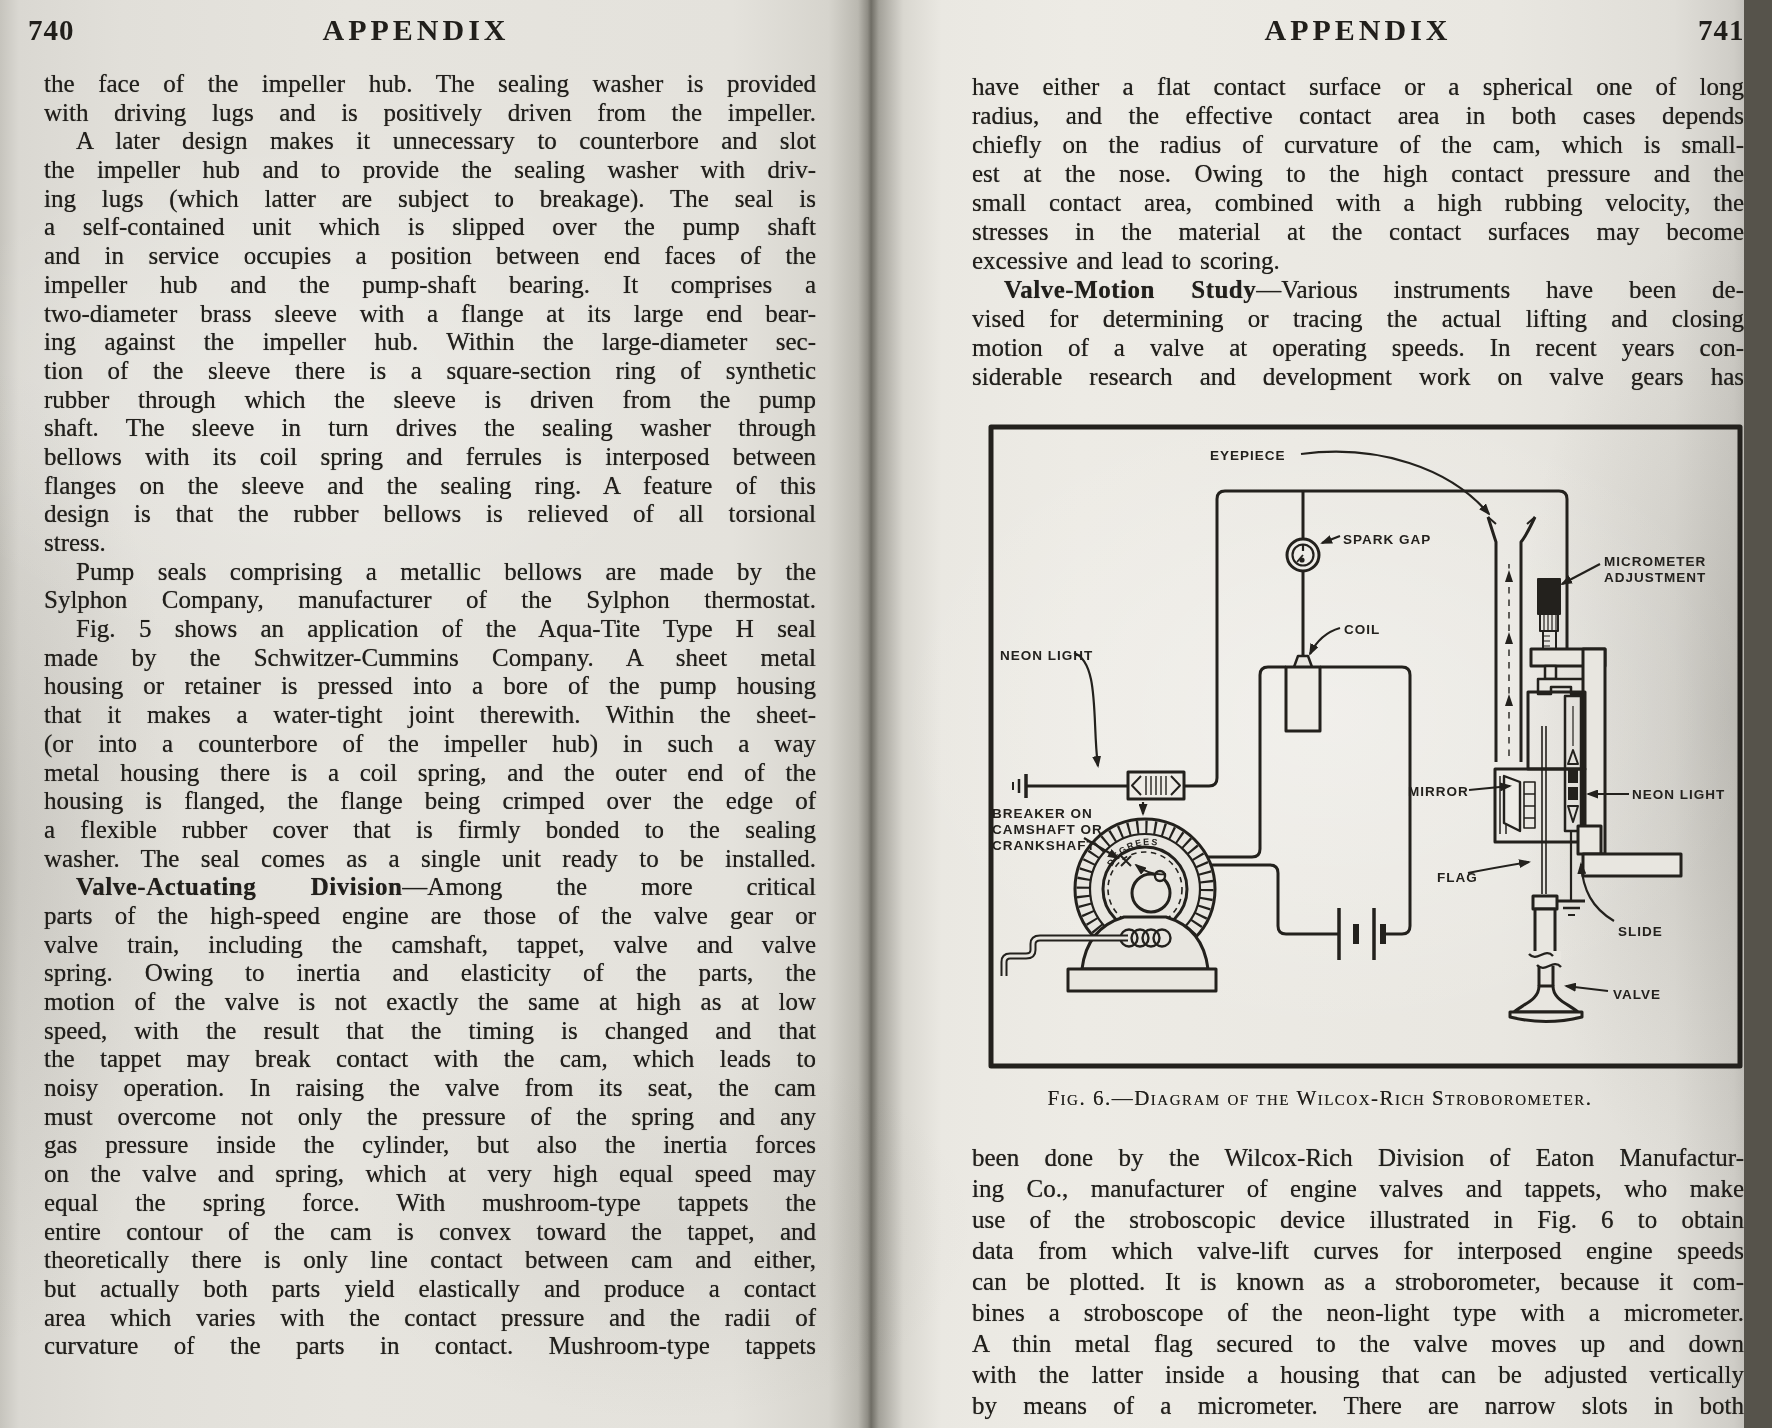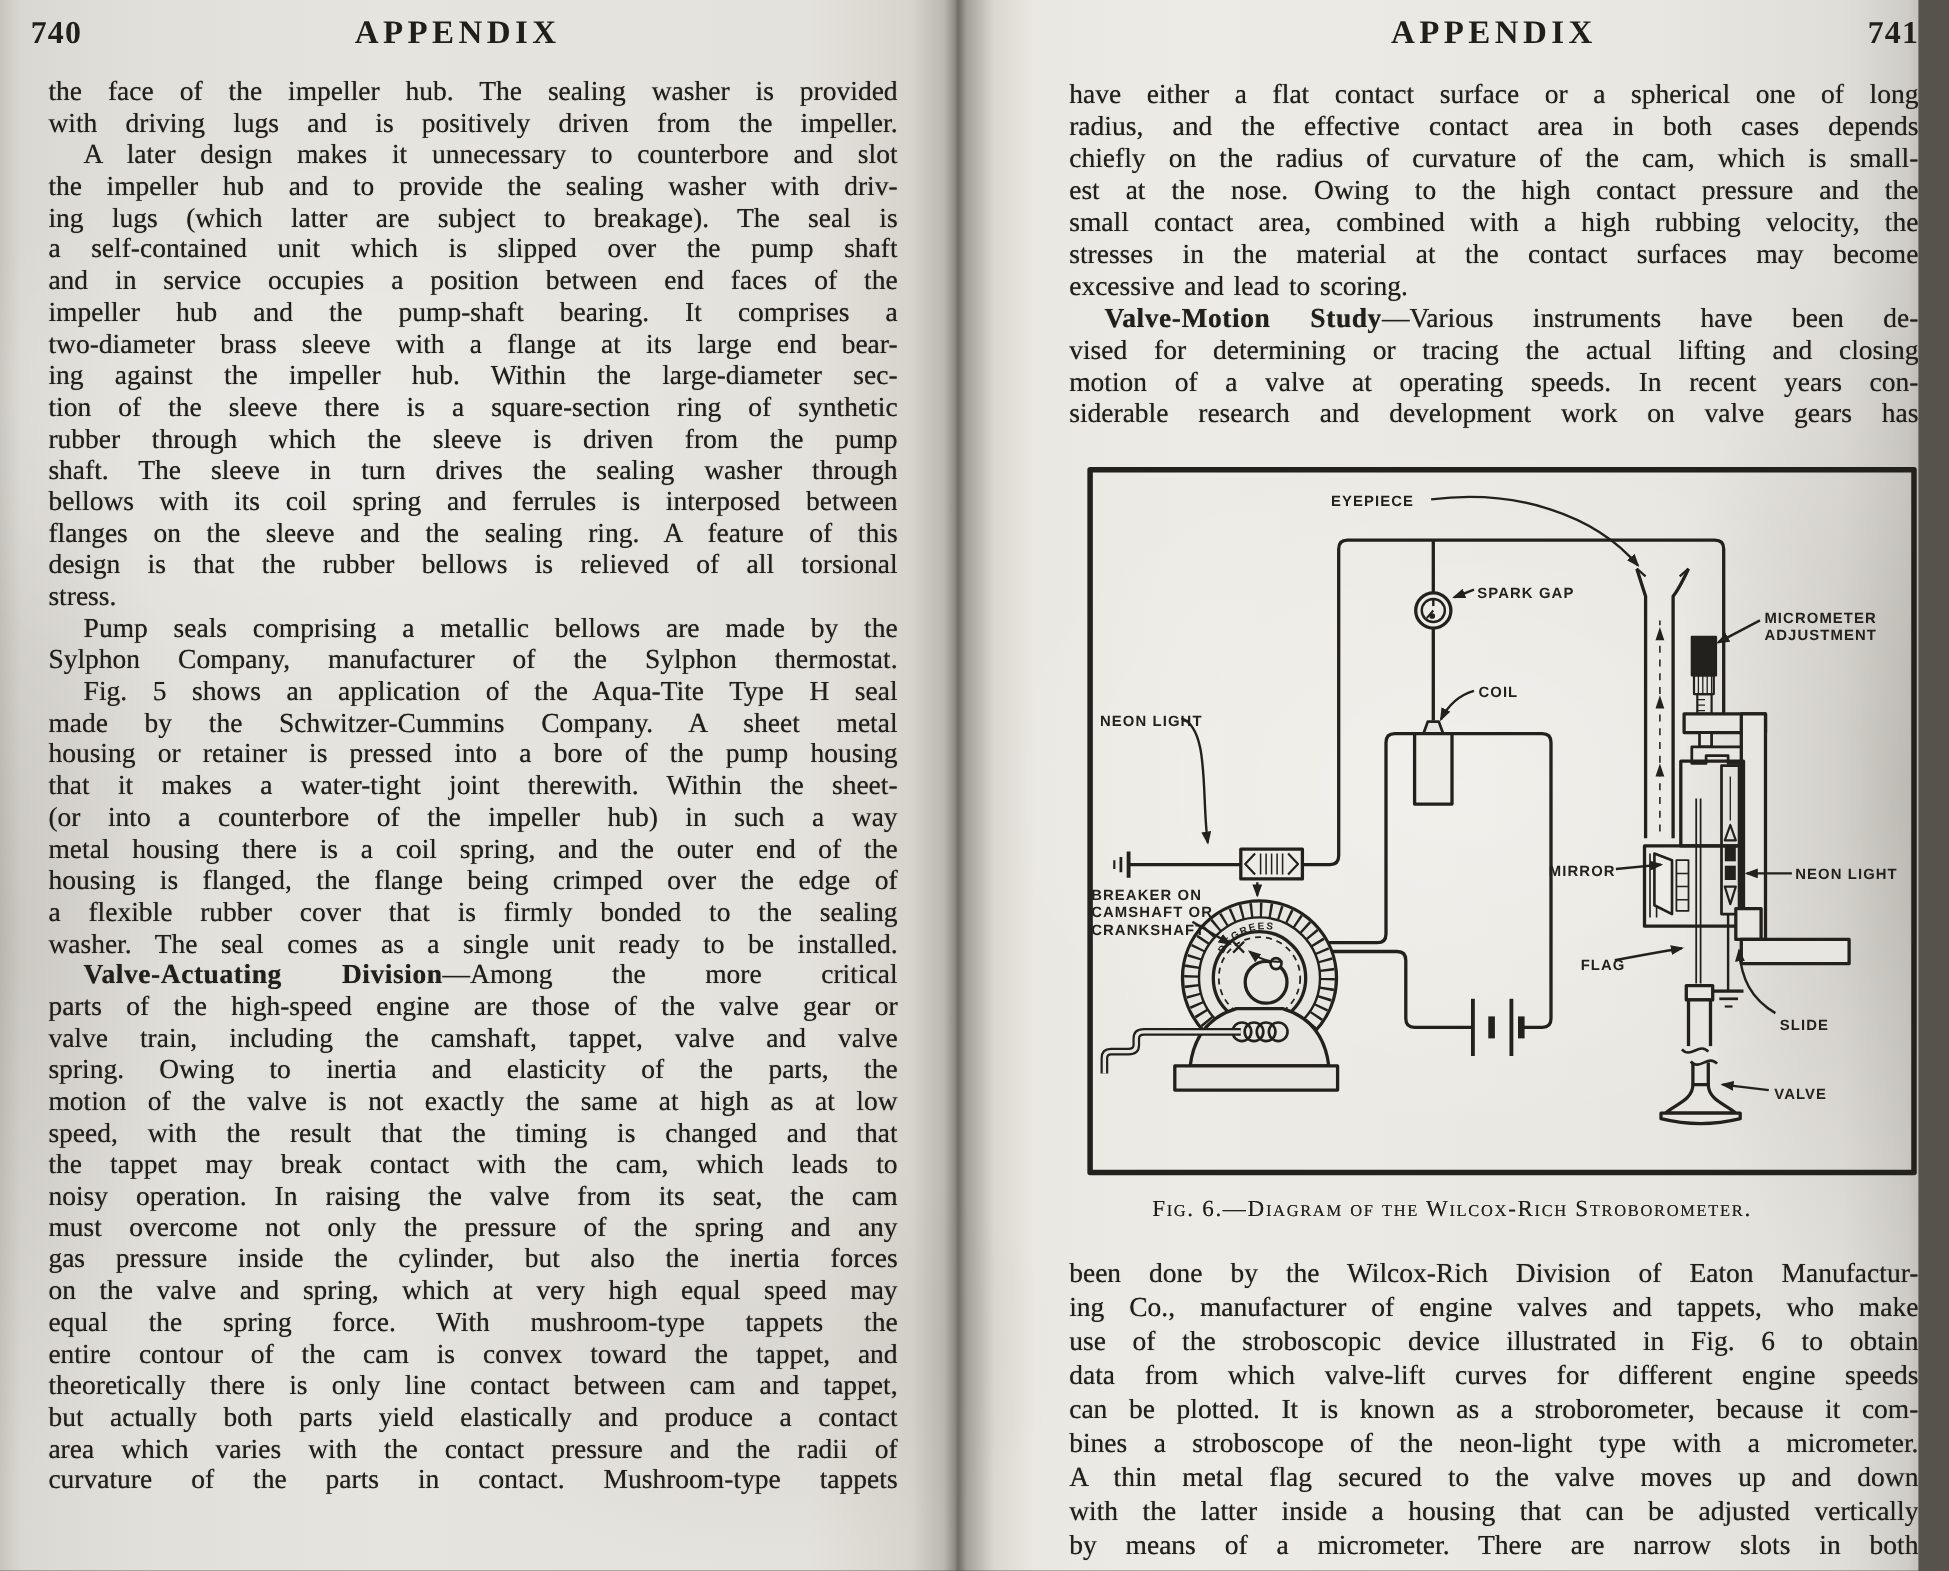--- a/index.html
+++ b/index.html
@@ -81,21 +81,21 @@
       <div class="line">spring.  Owing to inertia and elasticity of the parts, the</div>
       <div class="line">motion of the valve is not exactly the same at high as at low</div>
       <div class="line">speed, with the result that the timing is changed and that</div>
       <div class="line">the tappet may break contact with the cam, which leads to</div>
       <div class="line">noisy operation.  In raising the valve from its seat, the cam</div>
       <div class="line">must overcome not only the pressure of the spring and any</div>
       <div class="line">gas pressure inside the cylinder, but also the inertia forces</div>
       <div class="line">on the valve and spring, which at very high equal speed may</div>
       <div class="line">equal the spring force.  With mushroom-type tappets the</div>
       <div class="line">entire contour of the cam is convex toward the tappet, and</div>
-      <div class="line">theoretically there is only line contact between cam and tappet,</div>
+      <div class="line">theoretically there is only line contact between cam and either,</div>
       <div class="line">but actually both parts yield elastically and produce a contact</div>
       <div class="line">area which varies with the contact pressure and the radii of</div>
       <div class="line">curvature of the parts in contact.  Mushroom-type tappets</div>
     </div>
   <div id="right-text-top" class="textcol" style="left:972px;top:72px;">
       <div class="line">have either a flat contact surface or a spherical one of long</div>
       <div class="line">radius, and the effective contact area in both cases depends</div>
       <div class="line">chiefly on the radius of curvature of the cam, which is small-</div>
       <div class="line">est at the nose.  Owing to the high contact pressure and the</div>
       <div class="line">small contact area, combined with a high rubbing velocity, the</div>
@@ -103,21 +103,21 @@
       <div class="line nj">excessive and lead to scoring.</div>
       <div class="line ind"><b>Valve-Motion Study</b>—Various instruments have been de-</div>
       <div class="line">vised for determining or tracing the actual lifting and closing</div>
       <div class="line">motion of a valve at operating speeds.  In recent years con-</div>
       <div class="line">siderable research and development work on valve gears has</div>
     </div>
   <div id="right-text-bottom" class="textcol" style="left:972px;top:1142px;">
       <div class="line">been done by the Wilcox-Rich Division of Eaton Manufactur-</div>
       <div class="line">ing Co., manufacturer of engine valves and tappets, who make</div>
       <div class="line">use of the stroboscopic device illustrated in Fig. 6 to obtain</div>
-      <div class="line">data from which valve-lift curves for different engine speeds</div>
+      <div class="line">data from which valve-lift curves for interposed engine speeds</div>
       <div class="line">can be plotted.  It is known as a stroborometer, because it com-</div>
       <div class="line">bines a stroboscope of the neon-light type with a micrometer.</div>
       <div class="line">A thin metal flag secured to the valve moves up and down</div>
       <div class="line">with the latter inside a housing that can be adjusted vertically</div>
       <div class="line">by means of a micrometer.  There are narrow slots in both</div>
     </div>
 
   <div class="figwrap">
   <svg width="756" height="646" viewBox="0 0 756 646">
     <defs>

